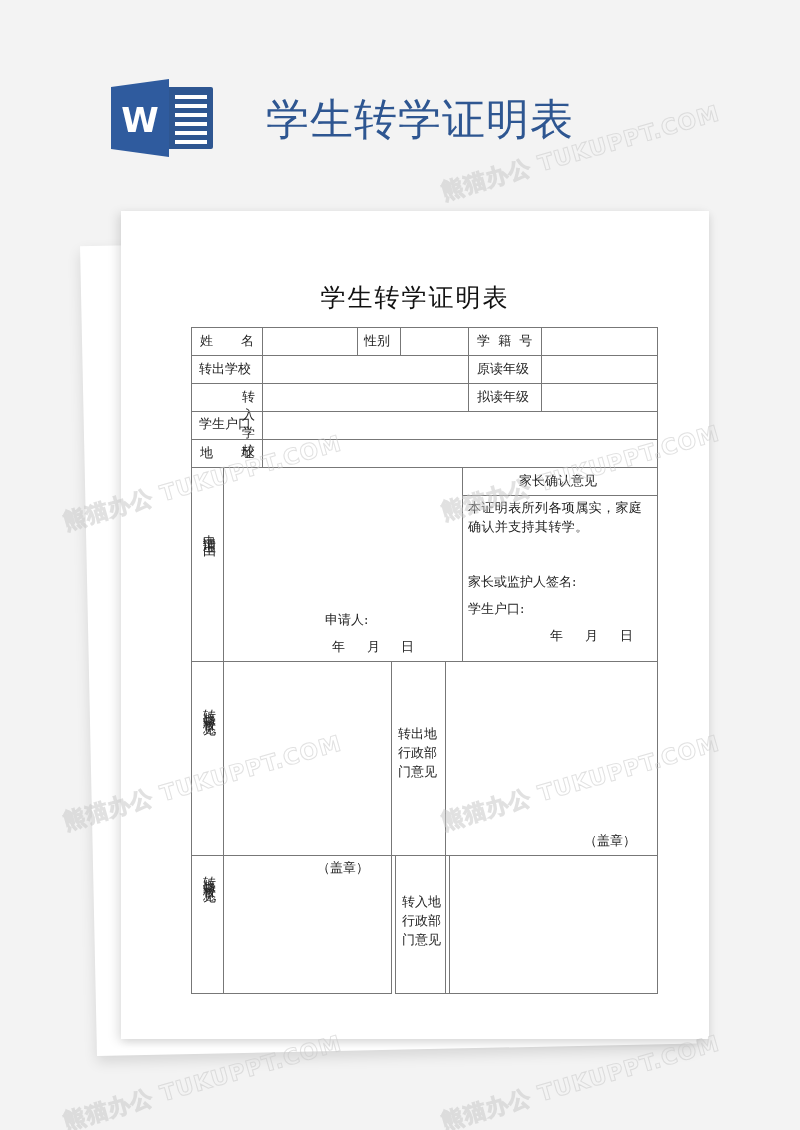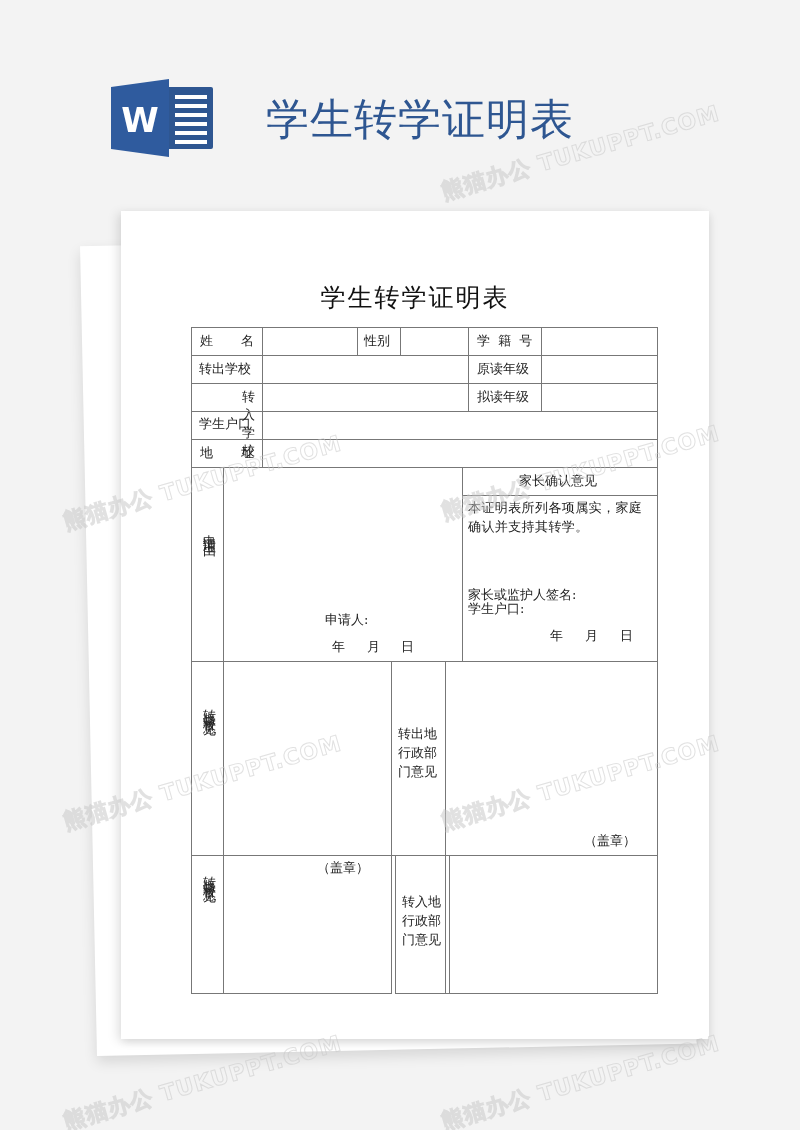--- a/index.html
+++ b/index.html
@@ -146,21 +146,21 @@
       <span class="t" style="left:108px;top:170px;">年</span>
       <span class="t" style="left:143px;top:170px;">月</span>
       <span class="t" style="left:177px;top:170px;">日</span>
     </div>
     <div class="cell" style="left:271px;top:140px;width:196px;height:29px;">
       <span class="t" style="left:56px;top:4px;text-align:center;">家长确认意见</span>
     </div>
     <div class="cell" style="left:271px;top:168px;width:196px;height:167px;">
       <span class="t" style="left:5px;top:3px;letter-spacing:0.4px;font-family:Liberation Serif, serif;">本证明表所列各项属实，家庭</span>
       <span class="t" style="left:5px;top:22px;letter-spacing:0.4px;">确认并支持其转学。</span>
-      <span class="t" style="left:5px;top:90px;">家长或监护人签名:</span>
+      <span class="t" style="left:5px;top:77px;">家长或监护人签名:</span>
       <span class="t" style="left:5px;top:104px;">学生户口:</span>
       <span class="t" style="left:87px;top:131px;">年</span>
       <span class="t" style="left:122px;top:131px;">月</span>
       <span class="t" style="left:157px;top:131px;">日</span>
     </div>
 
     <div class="cell" style="left:0;top:334px;width:33px;height:195px;">
       <span class="t vert" style="left:8px;top:36px;line-height:18px;letter-spacing:3px;">转出学校意见</span>
     </div>
     <div class="cell" style="left:32px;top:334px;width:169px;height:195px;">

